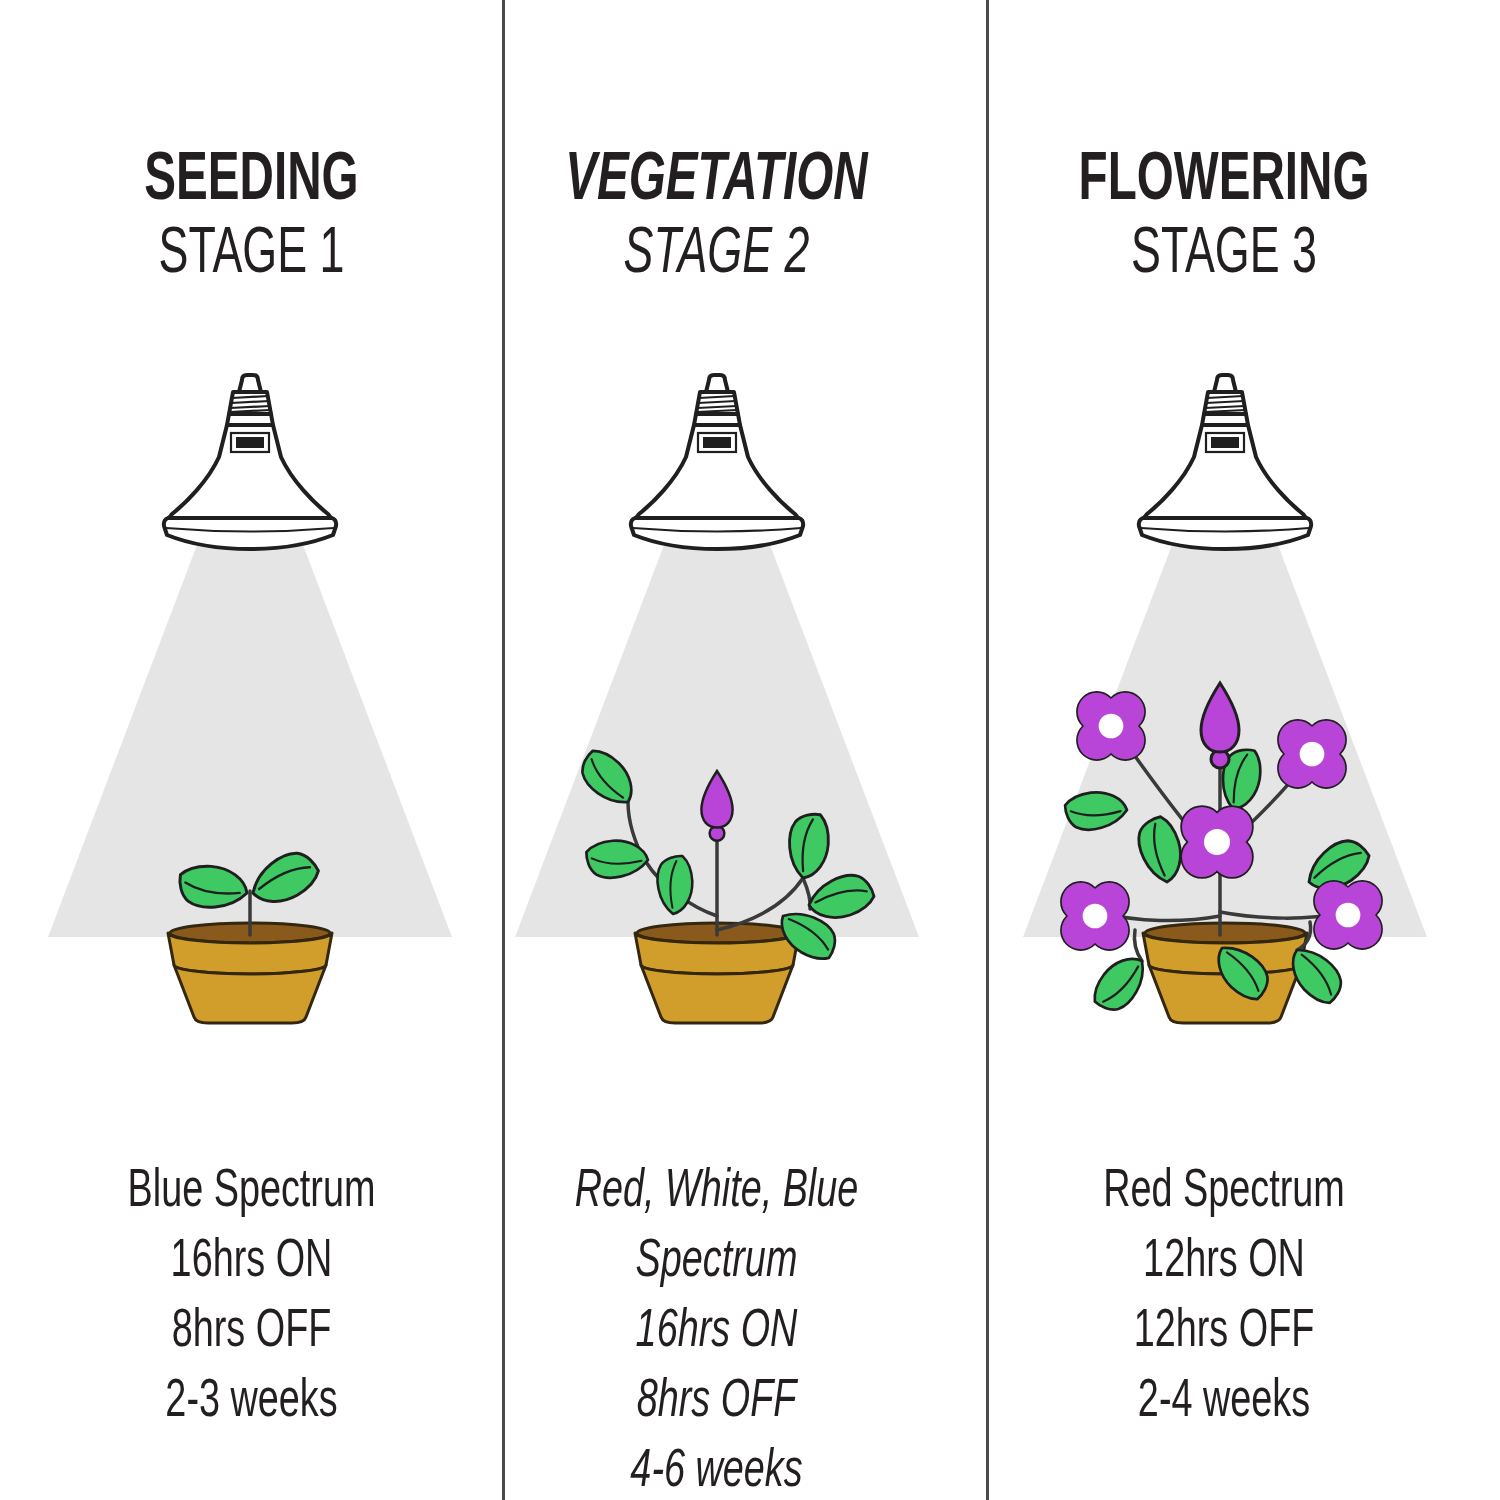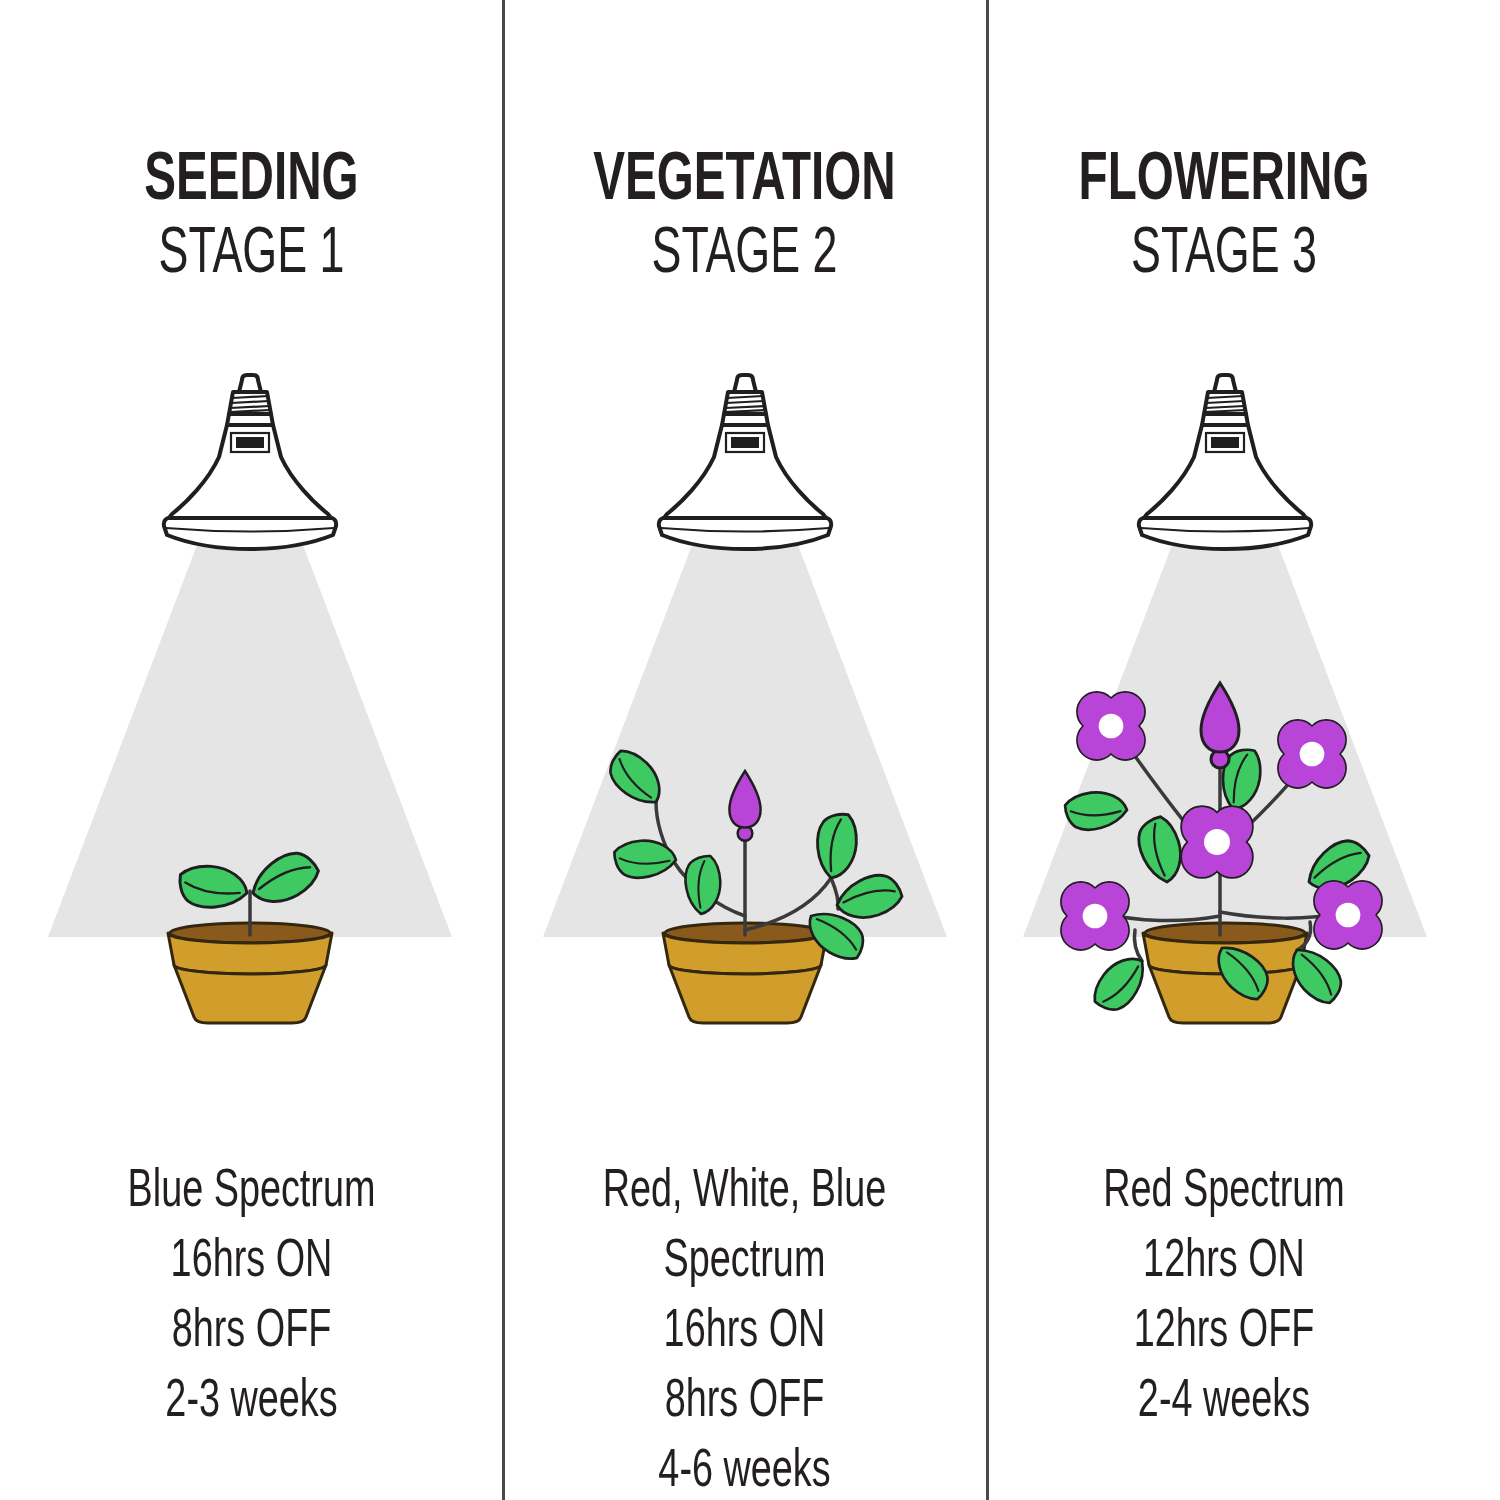--- a/index.html
+++ b/index.html
@@ -5,21 +5,21 @@
   :root{
     --text:#231F20; --divider:#4A4A4C; --light-cone:#E5E5E6; --outline:#1F1F1F;
     --leaf-green:#3FC963; --stem:#3A3A3A; --flower-purple:#B844D8;
     --pot-gold:#D29E2B; --pot-soil:#8A5A1C; --pot-outline:#33270F; --background:#FFFFFF;
   }
   html,body{margin:0;padding:0;}
   body{background:#fff;font-family:"Liberation Sans","DejaVu Sans",sans-serif;}
   .canvas{position:relative;width:1500px;height:1500px;background:var(--background,#fff);overflow:hidden;}
   .column{position:absolute;top:0;height:1500px;}
   .col-1{left:0;width:503px;}
-  .col-2{left:502px;width:485px;}
+  .col-2{left:474px;width:485px;font-style:italic;}
   .col-3{left:968px;width:512px;}
   .divider{position:absolute;top:0;width:3px;height:1500px;background:var(--divider,#4a4a4c);}
   .divider-1{left:502px;}
   .divider-2{left:986px;}
   .title-block{position:absolute;top:138px;left:0;width:100%;text-align:center;
     transform:scaleX(0.70);color:var(--text,#231f20);}
   .stage-title{margin:0;font-size:68px;font-weight:700;line-height:74px;letter-spacing:0;}
   .stage-subtitle{font-size:64px;font-weight:400;line-height:76px;}
   .specs{position:absolute;top:1152px;left:0;width:100%;text-align:center;
     transform:scaleX(0.70);color:var(--text,#231f20);font-size:54px;font-weight:400;line-height:70px;}

